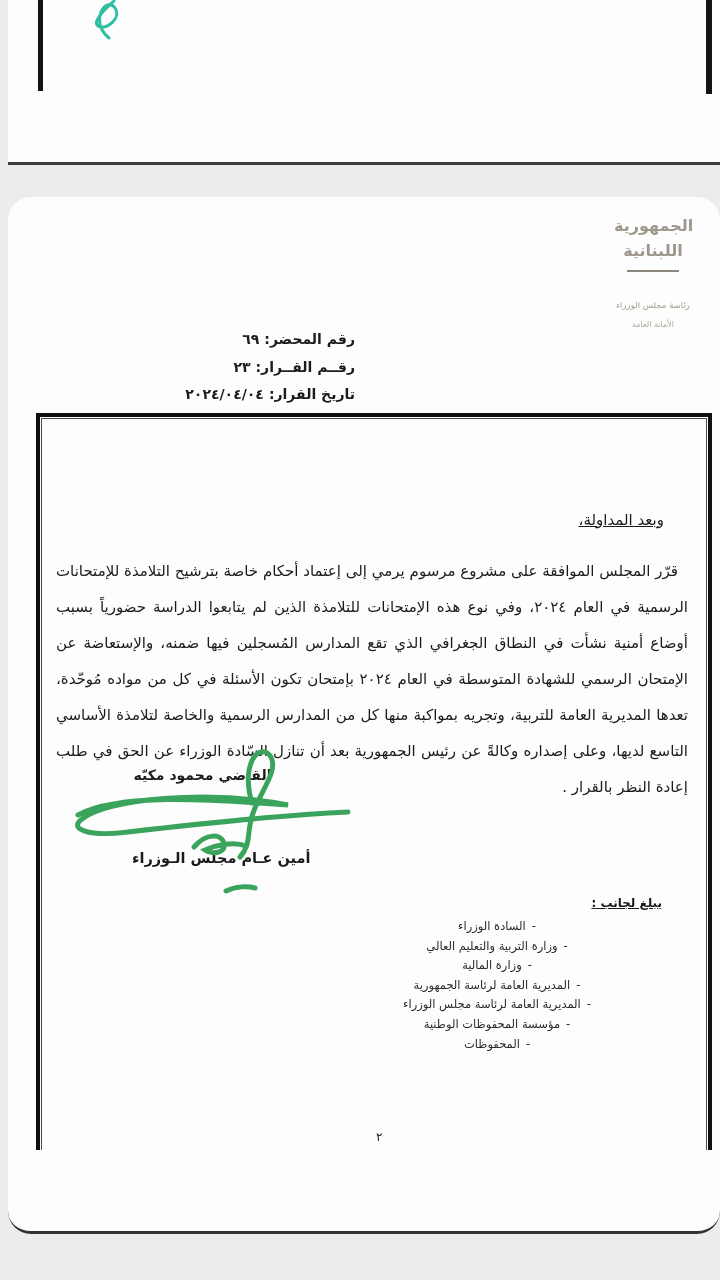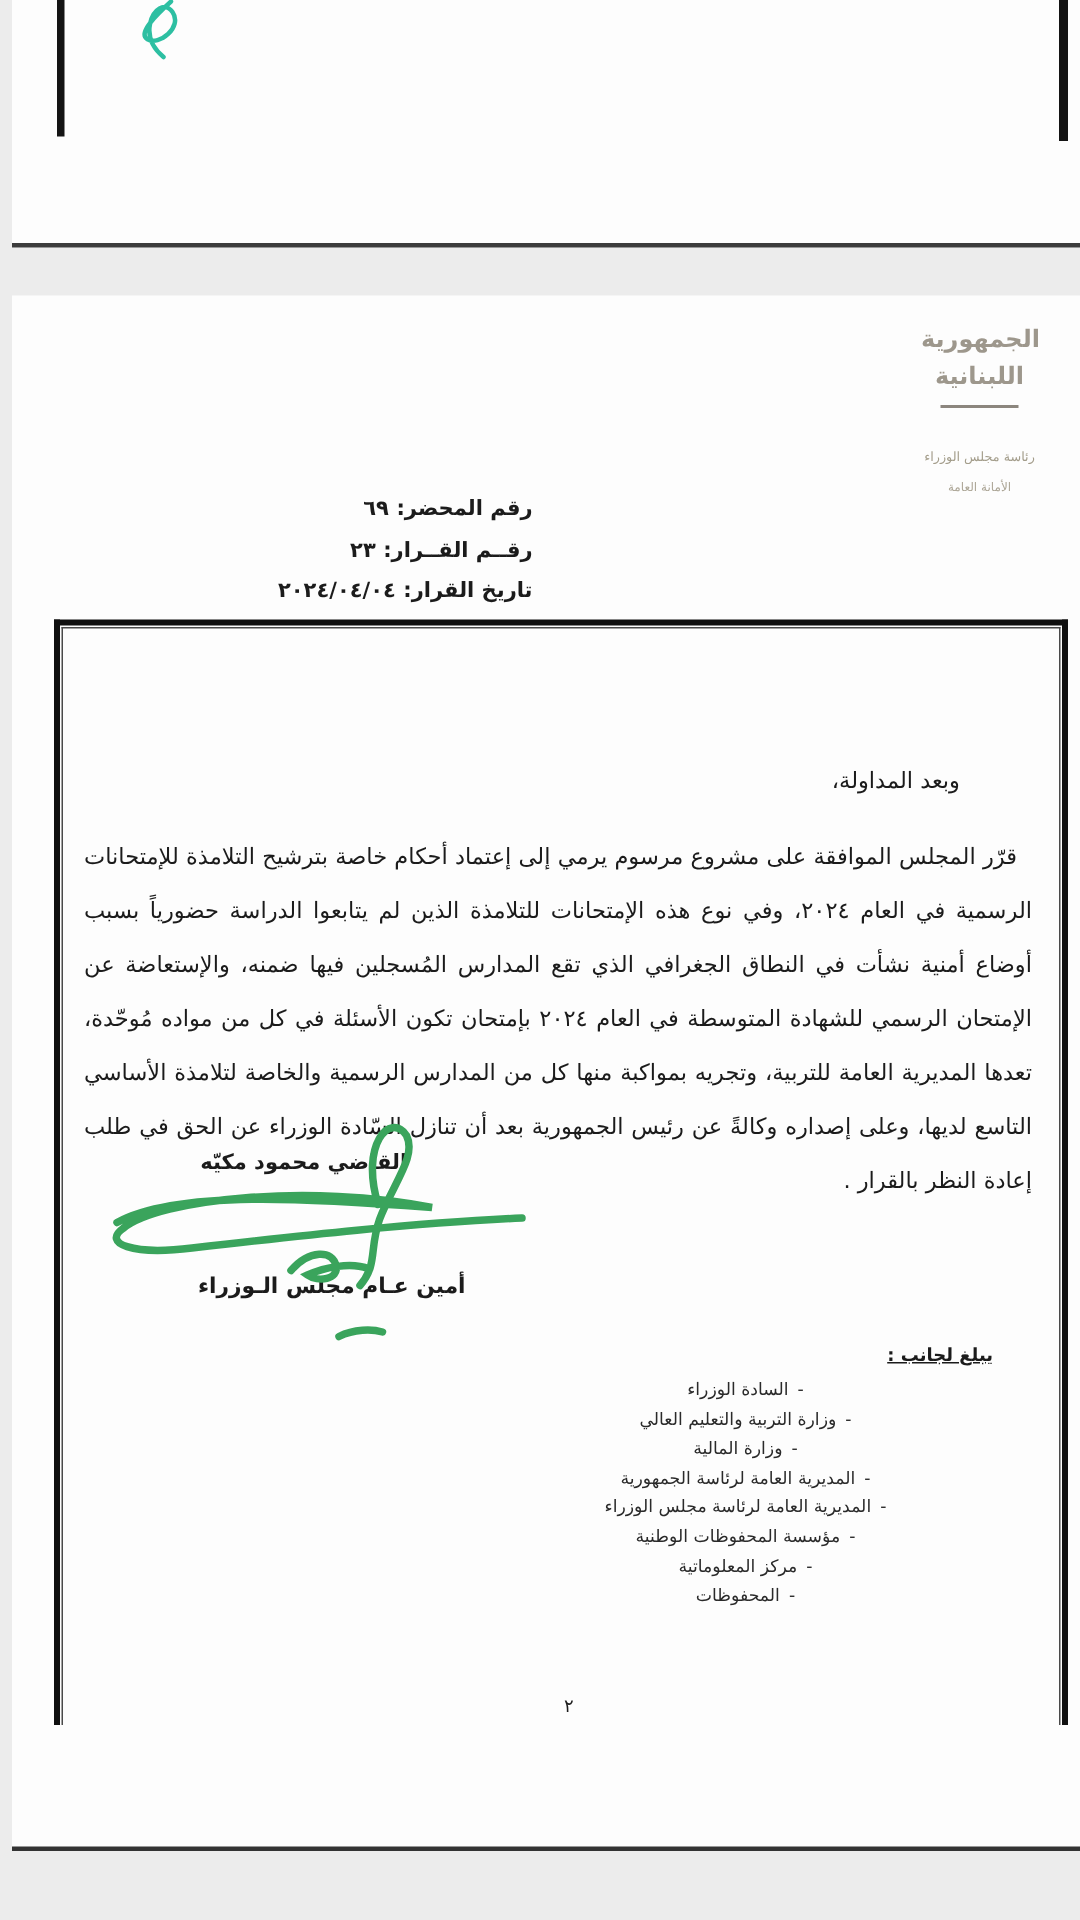--- a/index.html
+++ b/index.html
@@ -29,21 +29,21 @@
         font-size:14px;font-weight:bold;line-height:27.5px;}
   .meta-line{white-space:nowrap;}
   .meta-value{padding-right:5px;}
   
   #decision-box{position:absolute;left:28px;top:216px;width:676px;height:737px;
     border:4px solid #101010;border-bottom:none;box-sizing:border-box;}
   #box-inner{position:absolute;left:1px;right:1px;top:1px;bottom:0;
     border:1px solid #4a4a4a;border-bottom:none;}
   .body-text{position:absolute;direction:rtl;text-align:right;font-size:15px;}
   #opening-line{right:0;left:0;top:30px;padding-right:44px;}
-  #deliberation-line{right:0;left:0;top:94px;padding-right:68px;}
+  #deliberation-line{right:0;left:0;top:94px;padding-right:44px;text-decoration:underline;}
   #decision-paragraph{right:0;left:0;top:136px;padding:0 20px 0 16px;
     line-height:36px;text-align:justify;text-indent:10px;}
   #decision-paragraph strong{font-weight:normal;}
   
   #signature-name{position:absolute;left:60px;top:350px;width:205px;text-align:center;
     font-weight:bold;font-size:14px;direction:rtl;}
   #signature-svg{position:absolute;left:16px;top:324px;width:304px;height:168px;z-index:3;}
   #signature-title{position:absolute;left:92px;top:433px;font-weight:bold;font-size:14.5px;
     direction:rtl;white-space:nowrap;}
   
@@ -58,21 +58,21 @@
 <body style="background: rgb(236, 236, 236);">
 
 <div class="page" id="prev-page" style="background: rgb(253, 253, 253);">
   <div class="frame-bar" id="prev-bar-left"></div>
   <div class="frame-bar" id="prev-bar-right"></div>
   <svg id="teal-scribble" viewBox="0 0 60 40">
     <path id="teal-path" d="M38 1 C28 10, 16 22, 22 26 C30 31, 46 18, 39 8 C34 1, 26 6, 24 16 C22 26, 27 33, 33 38" fill="none" stroke="#2dbfa2" stroke-width="3" stroke-linecap="round"></path>
   </svg>
 </div>
 
-<div class="page" id="main-page" style="background: rgb(253, 253, 253);">
+<div class="page" id="main-page" style="background: rgb(253, 253, 253); border-radius: 23px;">
 
   <div id="letterhead">
     <div class="lh-rep">الجمهورية</div>
     <div class="lh-rep">اللبنانية</div>
     <div class="lh-divider"></div>
     <div class="lh-small">رئاسة مجلس الوزراء</div>
     <div class="lh-small lh-smaller">الأمانة العامة</div>
   </div>
 
   <div id="meta">
@@ -110,20 +110,19 @@
     <div id="signature-title">أمين عـام مجلس الـوزراء</div>
 
     <div id="distribution">
       <div id="distribution-header">يبلغ لجانب :</div>
       <div class="dist-item"><span class="dist-bullet">-</span><span>السادة الوزراء</span></div>
       <div class="dist-item"><span class="dist-bullet">-</span><span>وزارة التربية والتعليم العالي</span></div>
       <div class="dist-item"><span class="dist-bullet">-</span><span>وزارة المالية</span></div>
       <div class="dist-item"><span class="dist-bullet">-</span><span>المديرية العامة لرئاسة الجمهورية</span></div>
       <div class="dist-item"><span class="dist-bullet">-</span><span>المديرية العامة لرئاسة مجلس الوزراء</span></div>
       <div class="dist-item"><span class="dist-bullet">-</span><span>مؤسسة المحفوظات الوطنية</span></div>
-      <div class="dist-item"><span class="dist-bullet">-</span><span>مركز المعلوماتية</span></div>
       <div class="dist-item"><span class="dist-bullet">-</span><span>المحفوظات</span></div>
     </div>
 
     <div id="page-number">٢</div>
   </div>
 
 </div>
 
 </body></html>

